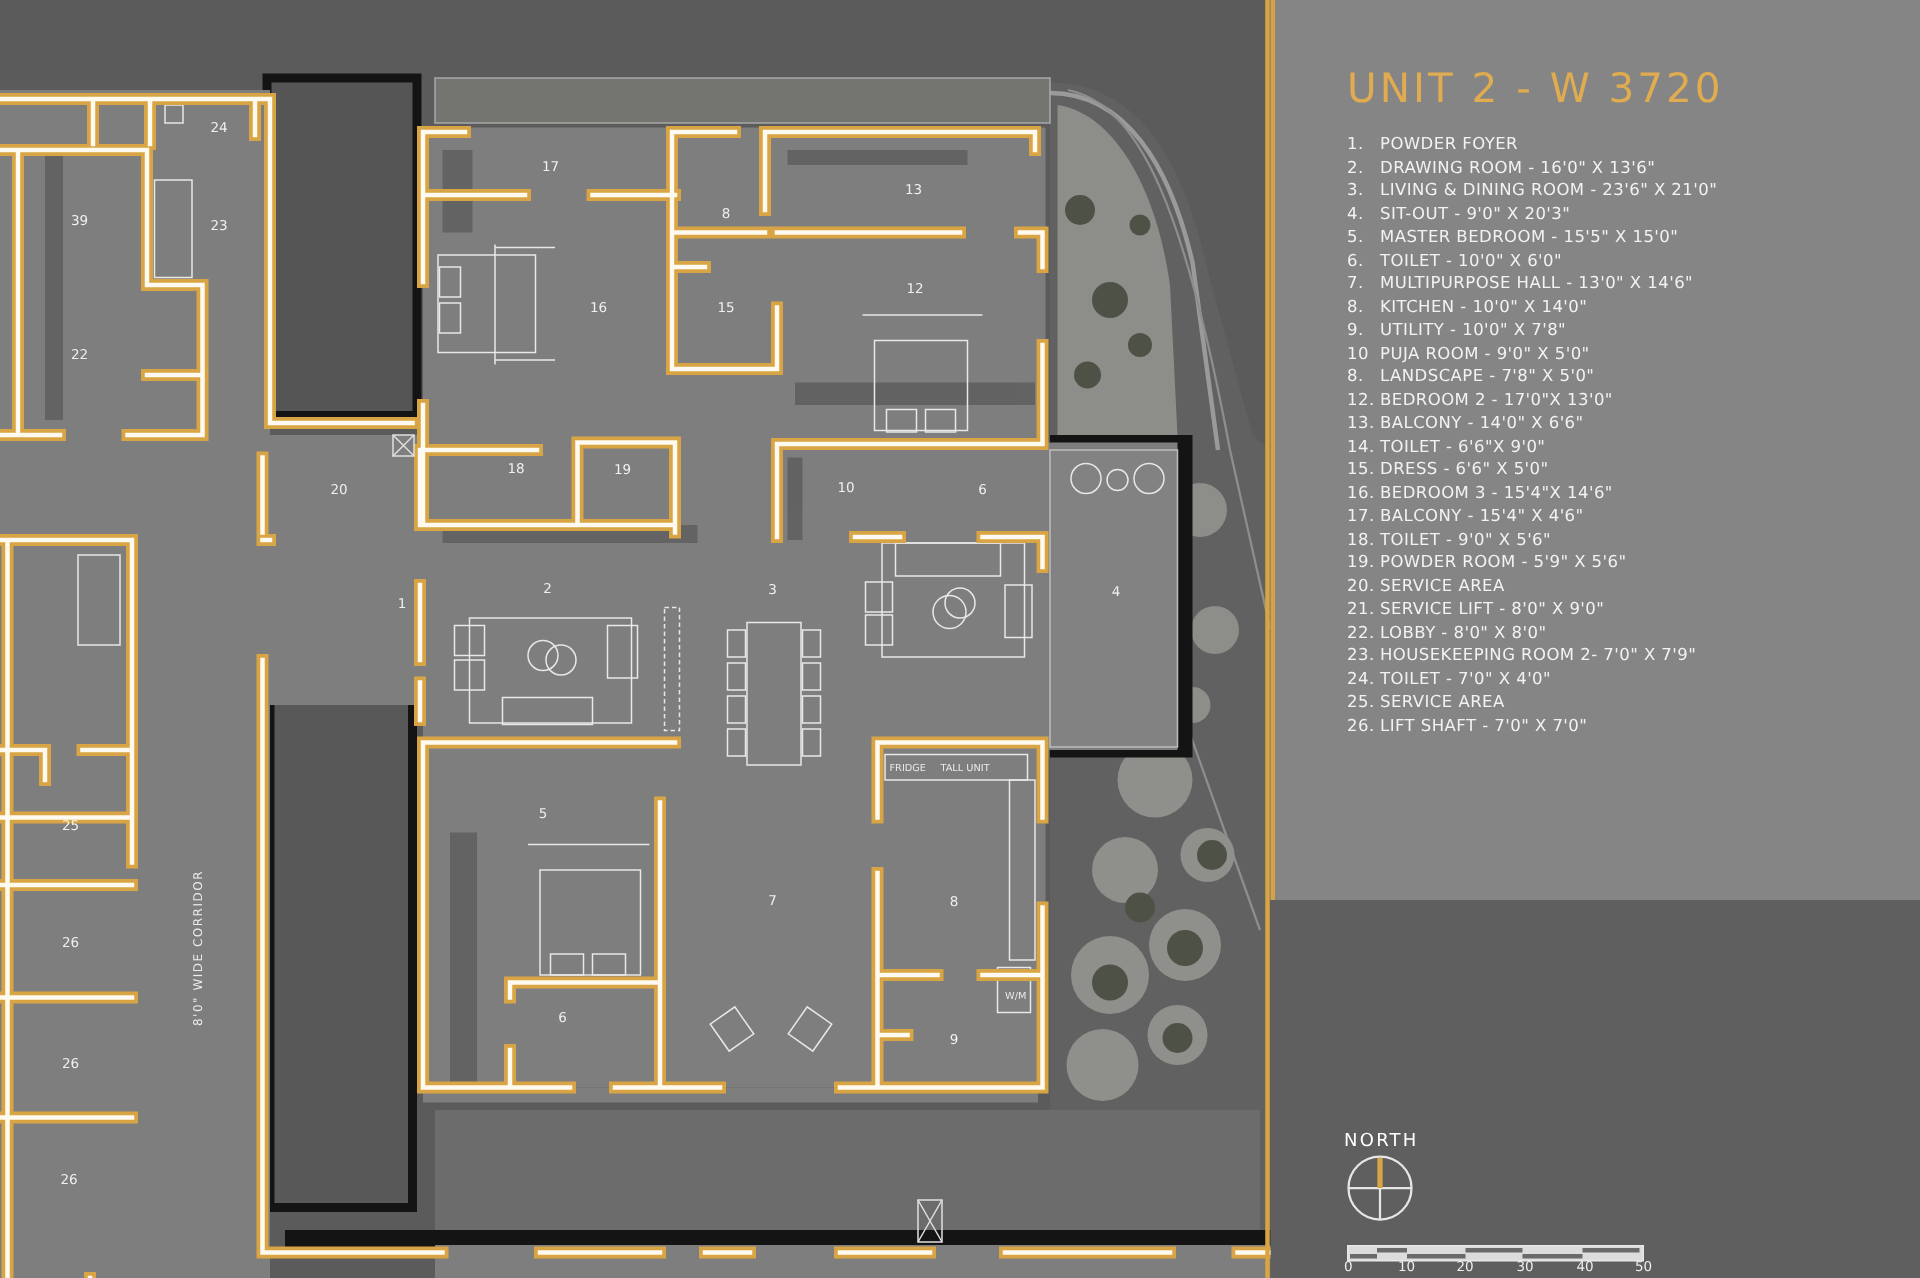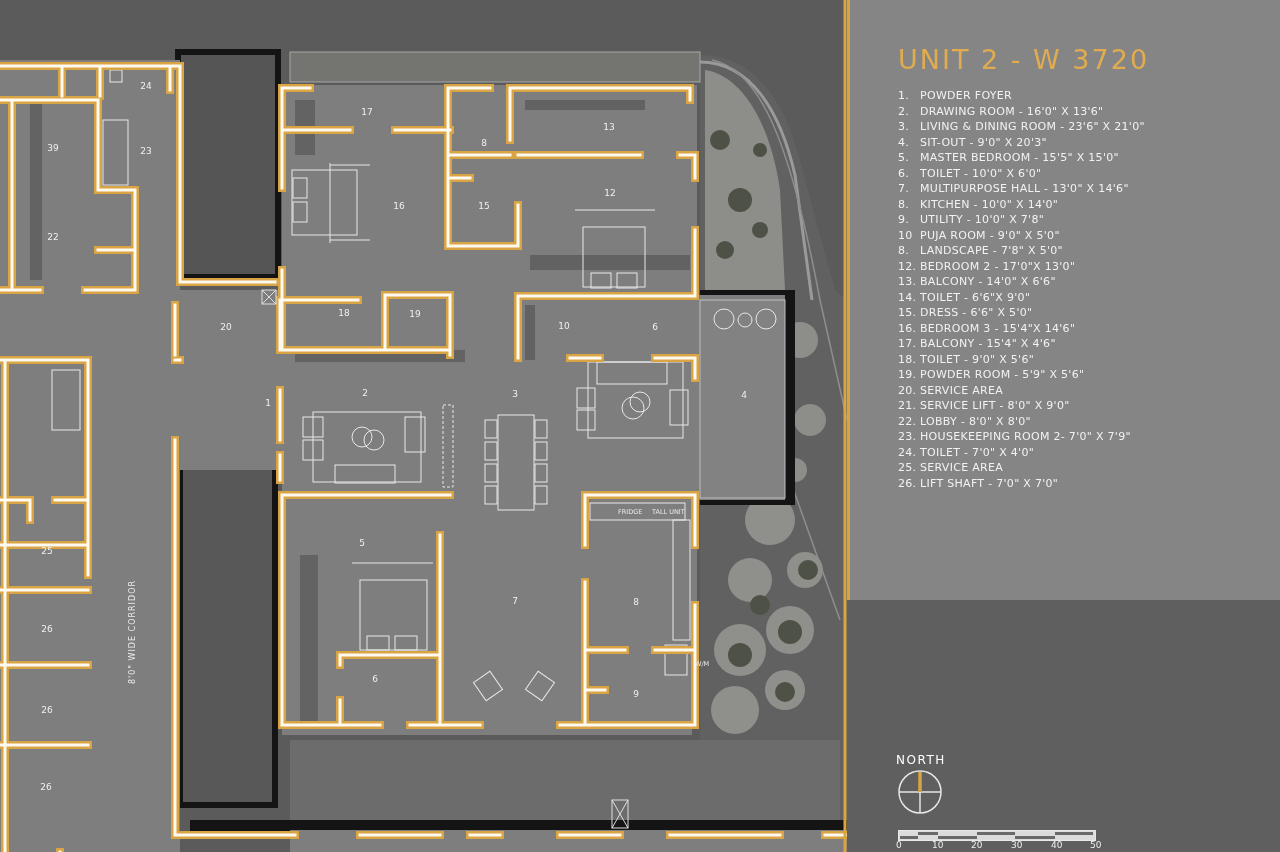--- a/index.html
+++ b/index.html
@@ -11,21 +11,21 @@
   .legend{position:absolute;left:48px;top:88px;list-style:none;margin:0;padding:0;}
   .legend li{font-family:"DejaVu Sans",sans-serif;font-size:11px;color:#f2f2f2;height:15.5px;line-height:15.5px;white-space:nowrap;letter-spacing:0.3px;}
   .legend .num{display:inline-block;width:22px;}
   .north-label{position:absolute;left:46px;top:753px;font-family:"DejaVu Sans",sans-serif;font-size:12px;letter-spacing:1.5px;color:#ffffff;}
   .compass{position:absolute;left:48px;top:770px;}
   .scale{position:absolute;left:48px;top:830px;}
   .scale-labels{position:absolute;left:46px;top:840px;width:210px;height:12px;}
   .scale-labels span{position:absolute;top:0;font-family:"DejaVu Sans",sans-serif;font-size:9px;color:#eee;}
   .roomlbl{position:absolute;font-family:"DejaVu Sans",sans-serif;font-size:9px;color:#f0f0f0;transform:translate(-50%,-50%);}
   .corridor{position:absolute;left:132px;top:632px;transform:translate(-50%,-50%) rotate(-90deg);font-family:"DejaVu Sans",sans-serif;font-size:8px;letter-spacing:1px;color:#ececec;white-space:nowrap;}
-  .fixture-txt{position:absolute;font-family:"DejaVu Sans",sans-serif;font-size:6.5px;color:#eaeaea;margin-left:25px;}
+  .fixture-txt{position:absolute;font-family:"DejaVu Sans",sans-serif;font-size:6.5px;color:#eaeaea;}
 </style>
 </head>
 <body>
 
 <div id="plan">
   <svg width="847" height="852" viewBox="0 0 847 852">
     <defs>
       <pattern id="hatch" width="4" height="4" patternUnits="userSpaceOnUse">
         <rect width="4" height="4" fill="#7a7a7a"></rect>
       </pattern>

